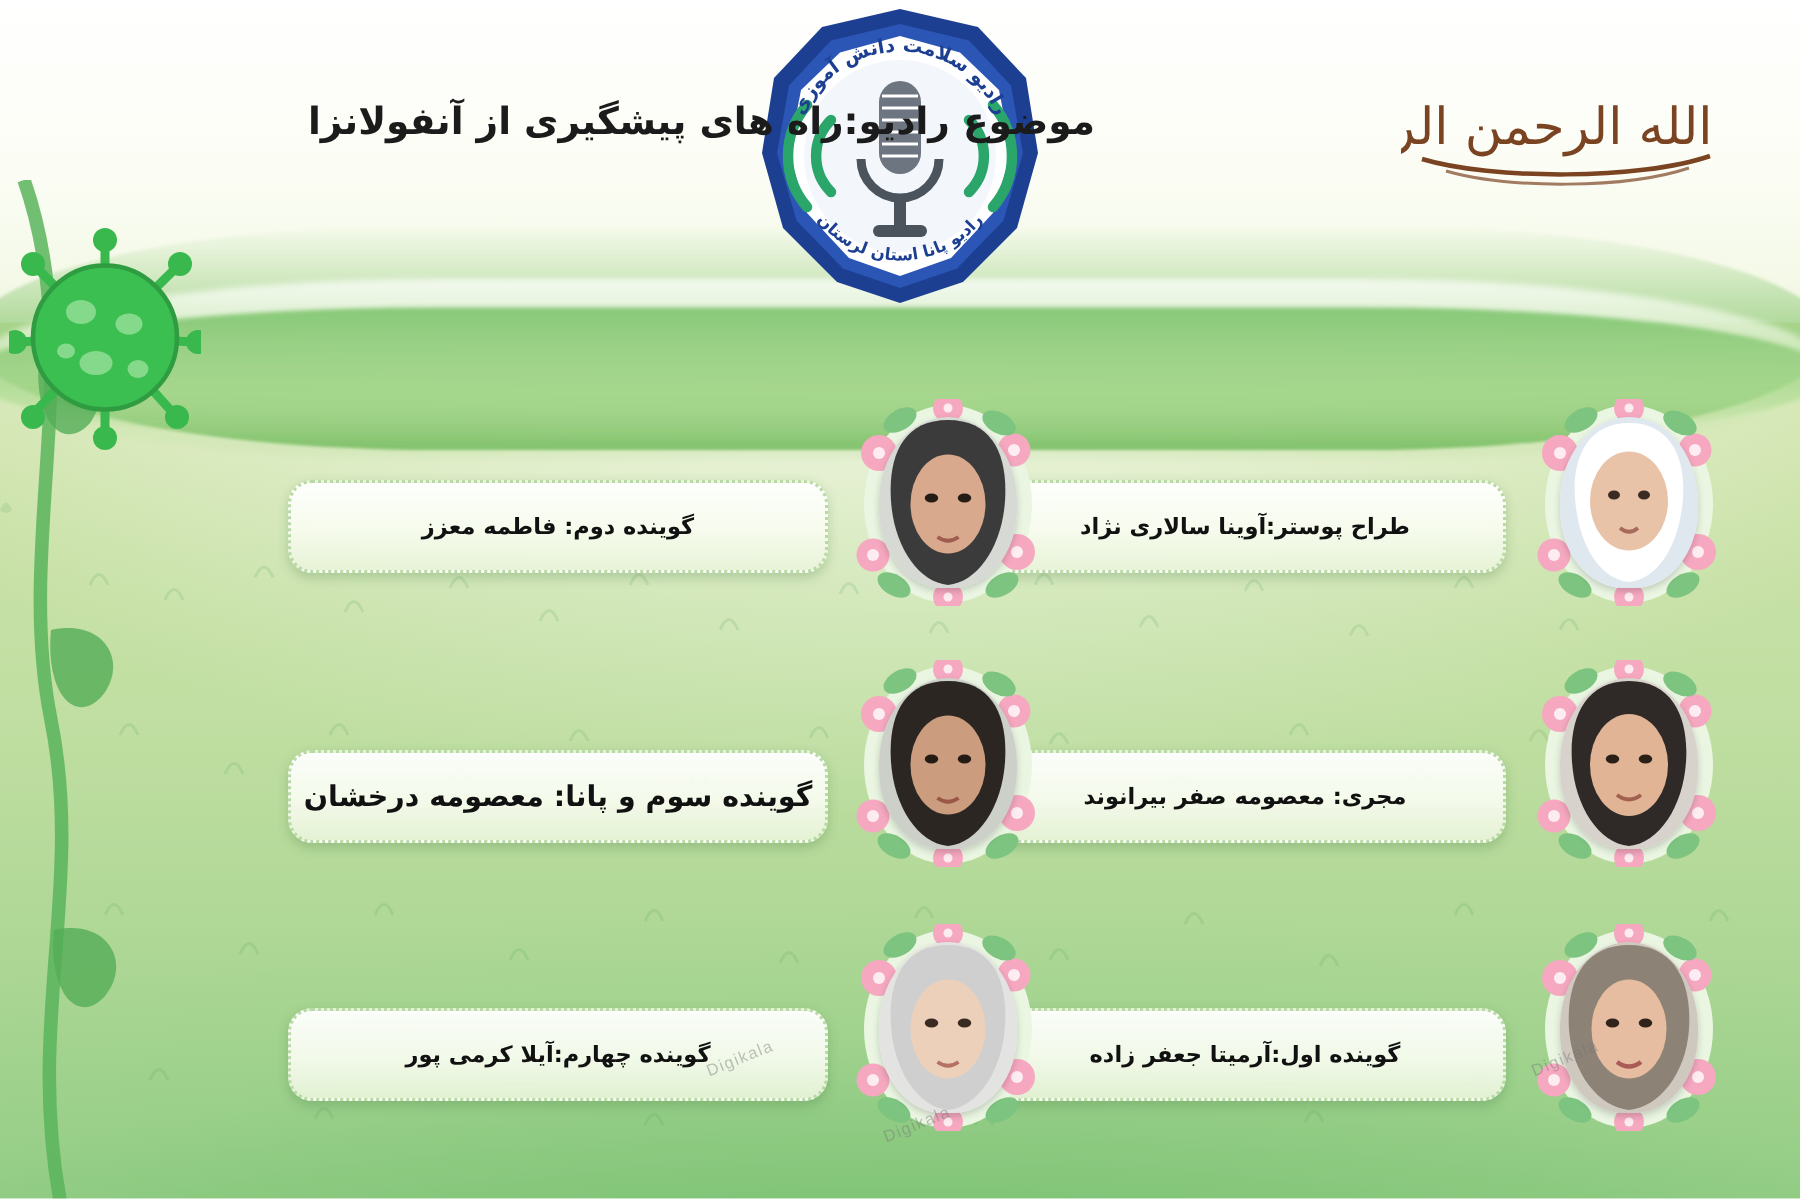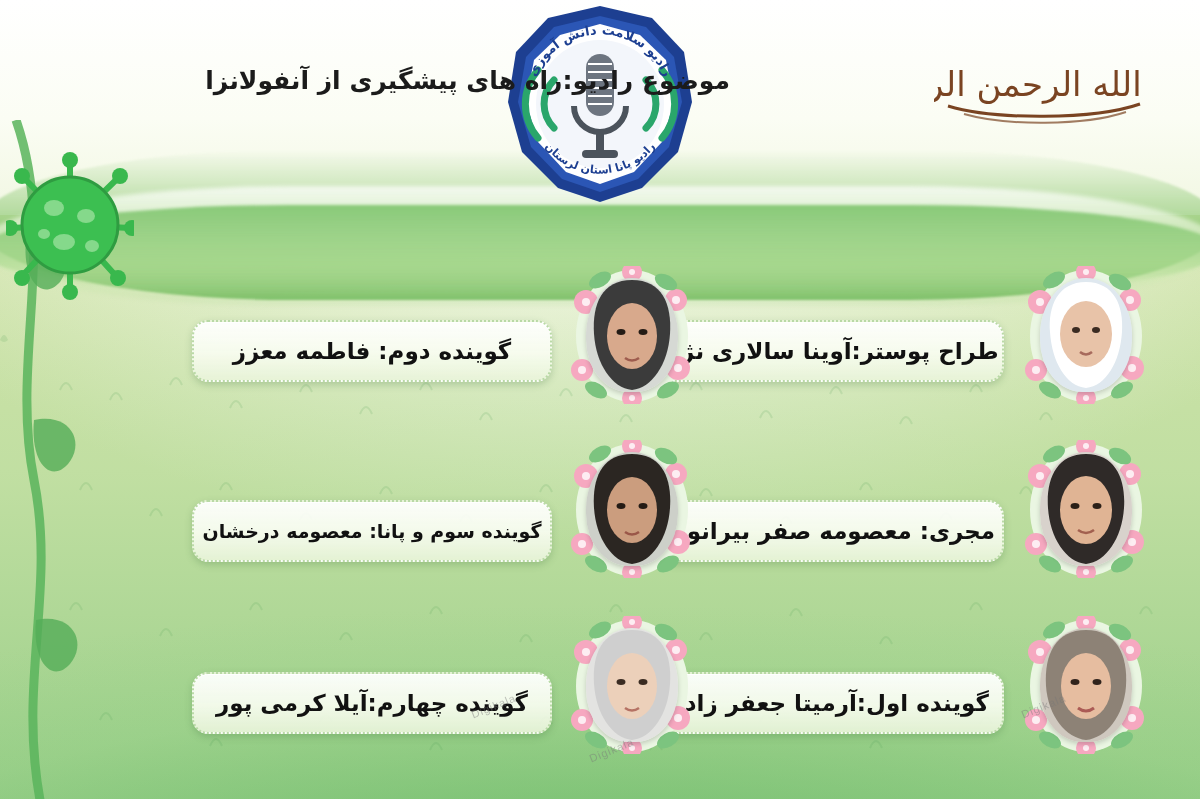--- a/index.html
+++ b/index.html
@@ -111,21 +111,21 @@
     background: linear-gradient(180deg, rgba(255,255,255,0.94) 0%, rgba(248,252,240,0.92) 55%, rgba(233,244,218,0.9) 100%);
     border: 2px dotted #b9d9a6;
     box-shadow: 0 3px 7px rgba(60,110,60,0.25), inset 0 1px 0 rgba(255,255,255,.9);
     display: flex;
     align-items: center;
     justify-content: center;
     box-sizing: border-box;
     padding: 0 18px;
   }
   .plate span {
-    font-size: 23px;
+    font-size: 15px;
     font-weight: bold;
     color: #111;
     white-space: nowrap;
     direction: rtl;
   }
   .plate.small span { font-size: 19px; }
 
   
   .plate-r { right: 196px; width: 348px; }
   .plate-l { right: 648px; width: 360px; }

